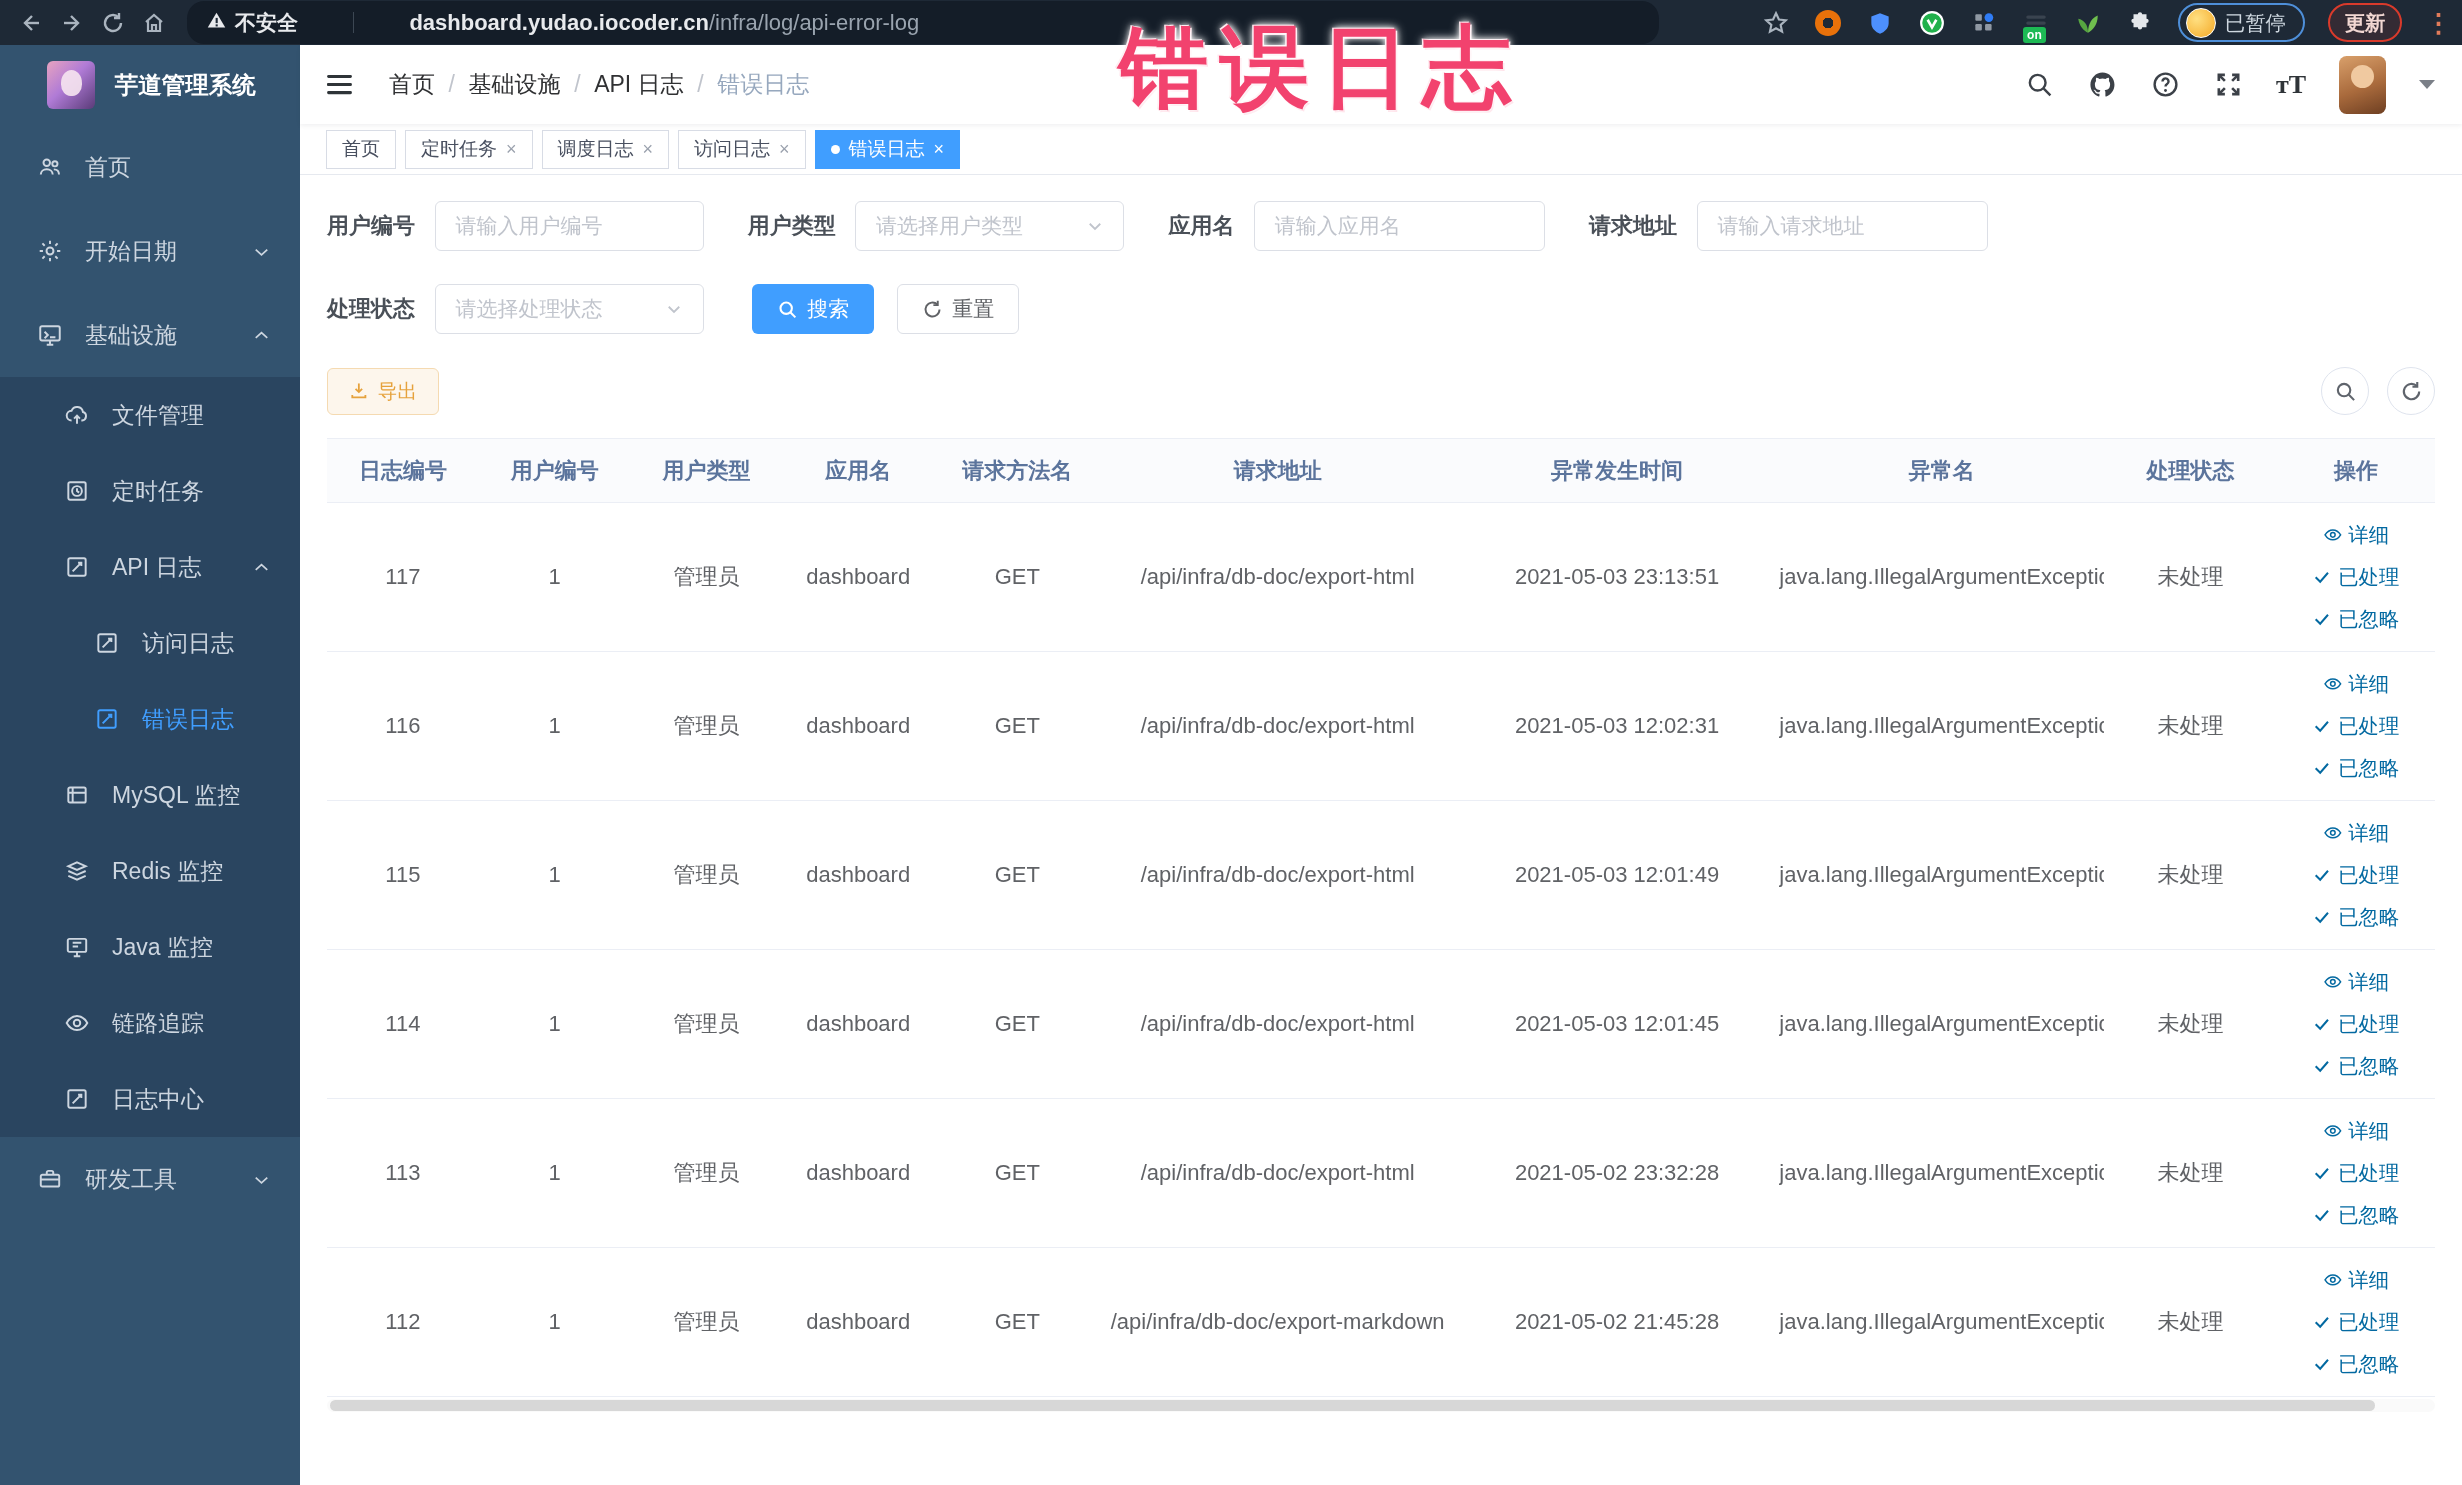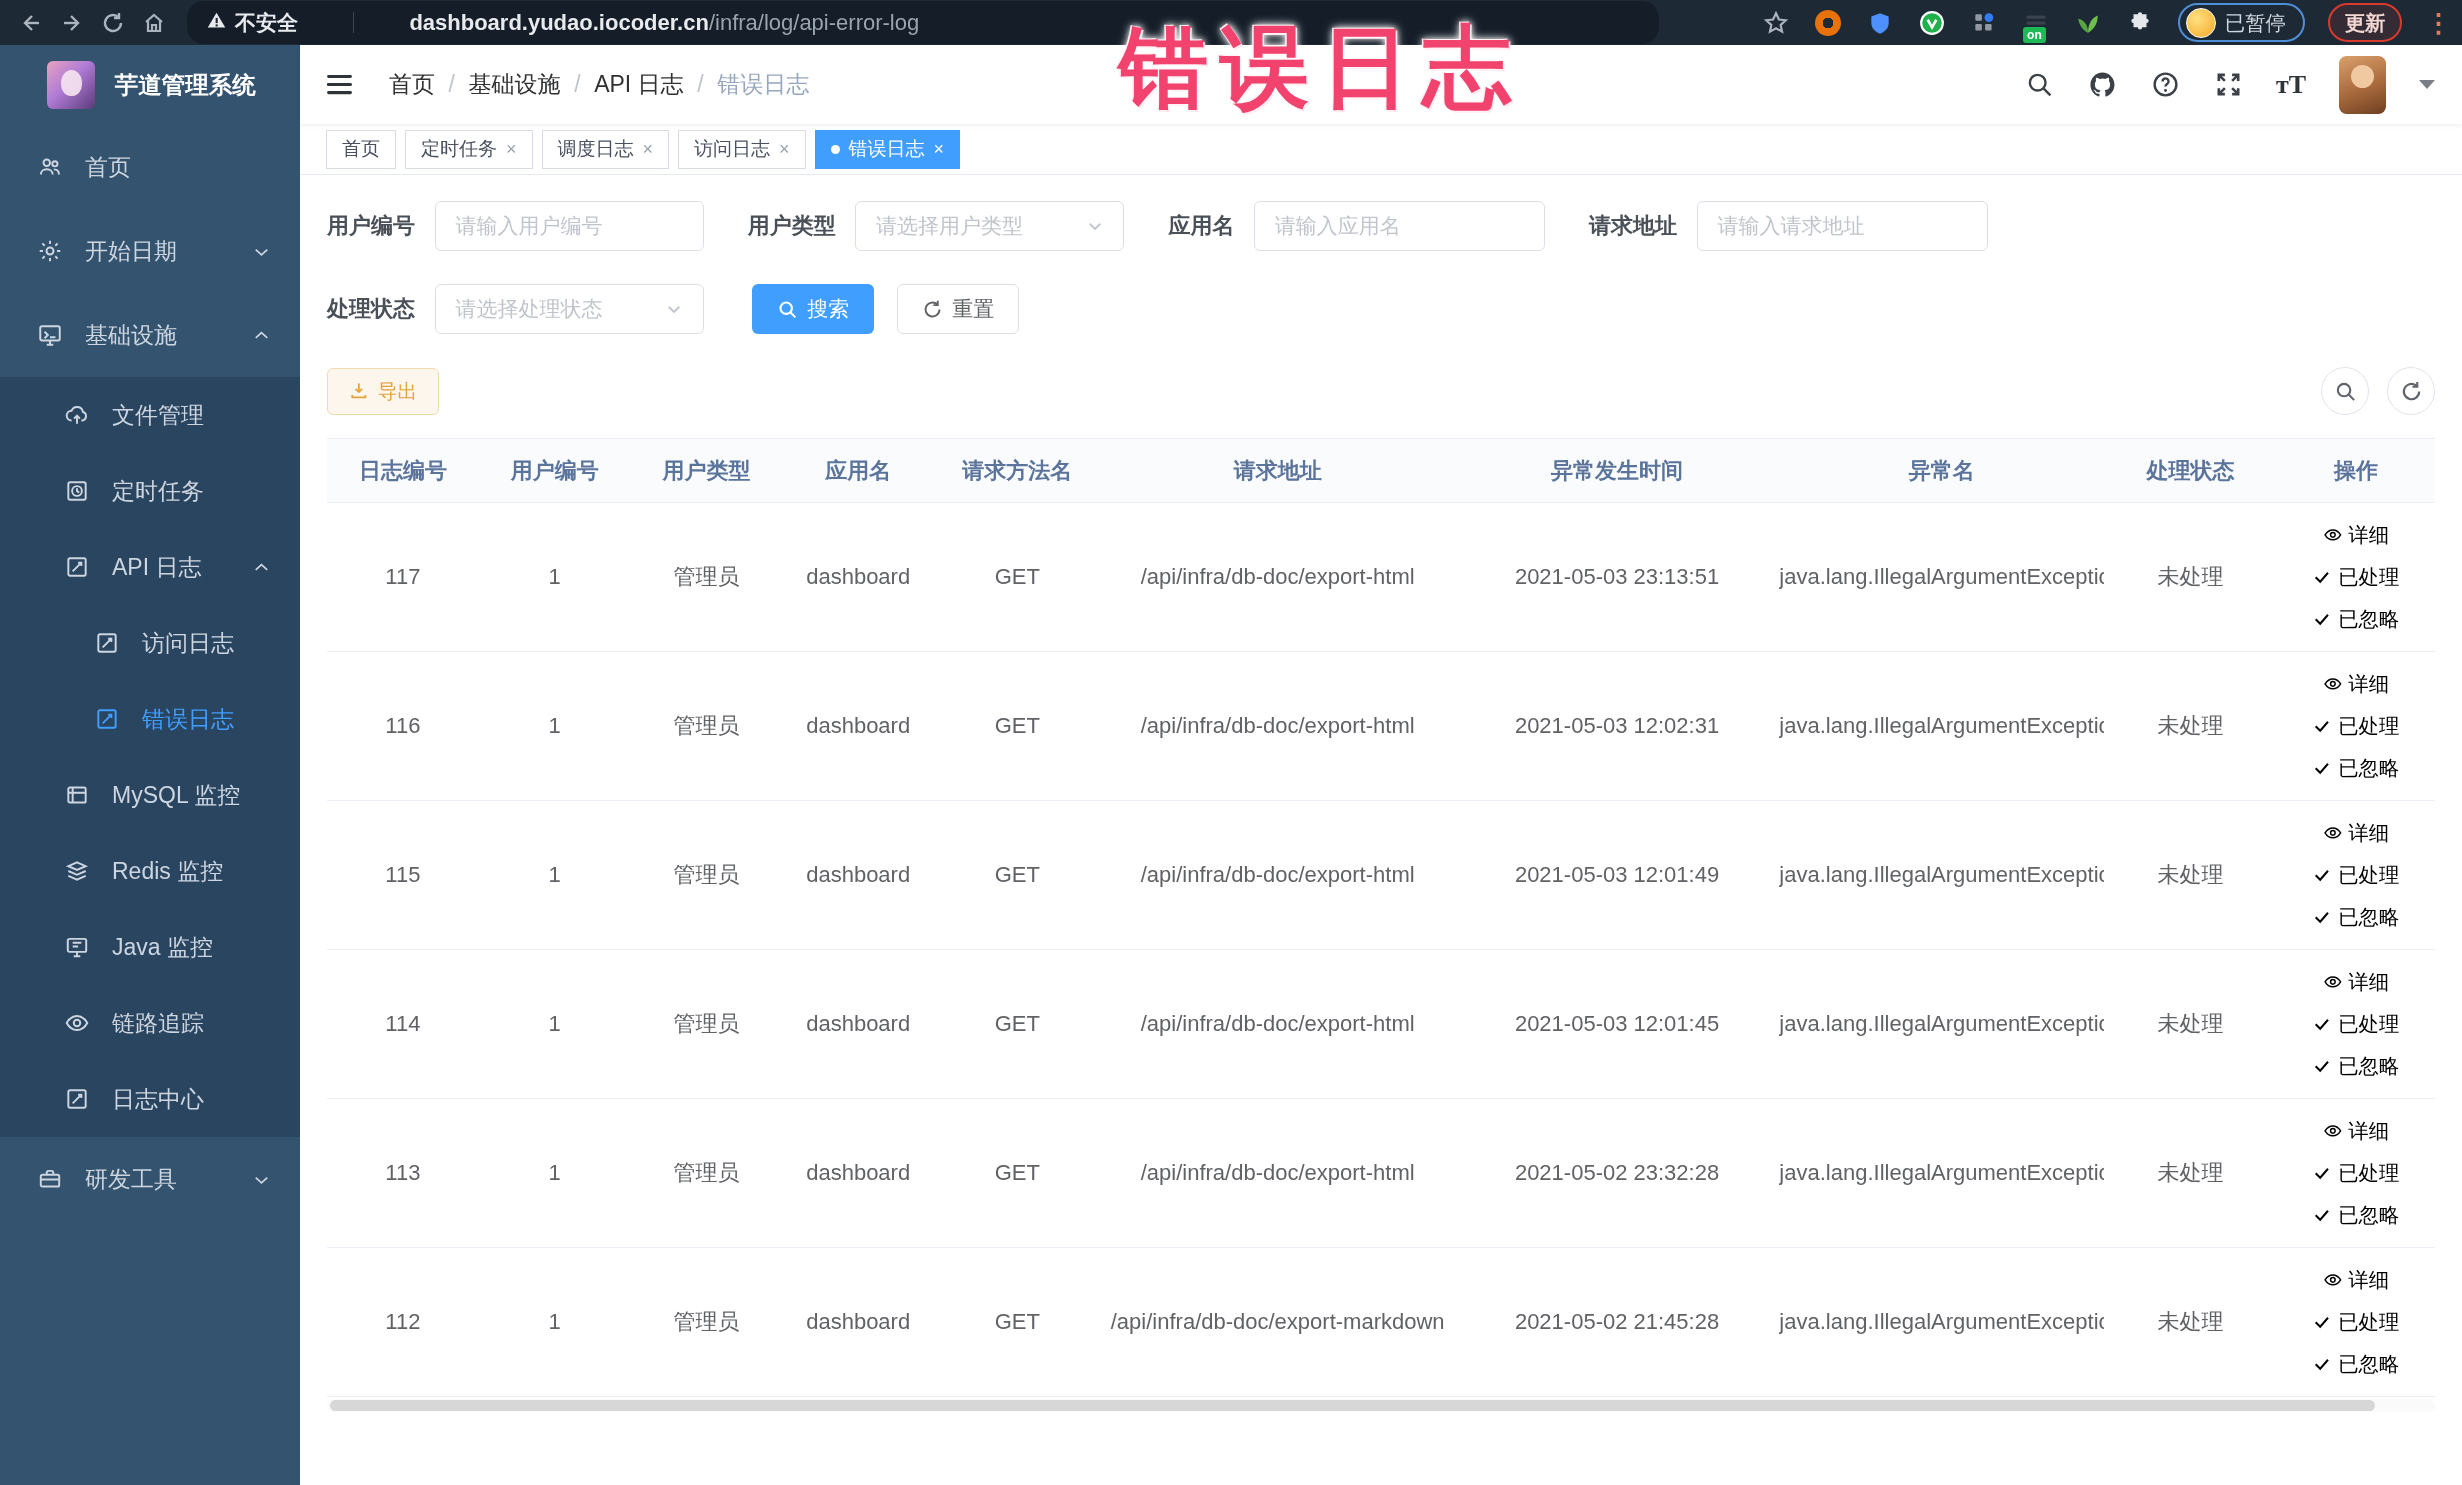--- a/index.html
+++ b/index.html
@@ -86,21 +86,21 @@
   .export-row { display:flex; align-items:center; margin-top:6px; }
   .btn-export { height:47px; padding:16px 21px; border-radius:6px; display:flex; align-items:center; gap:9px; background:#fdf6ec; border:1.5px solid #f5dab1; color:#E6A23C; font-size:19.7px; cursor:pointer; }
   .btn-export svg { width:19.7px; height:19.7px; }
   .right-tools { margin-left:auto; display:flex; gap:18px; }
   .circle-btn { width:48px; height:48px; border-radius:50%; border:1.5px solid #dfe4ee; background:#fff; color:#5f646c; display:flex; align-items:center; justify-content:center; cursor:pointer; }
   .circle-btn svg { width:23px; height:23px; }
 
   table.grid { width:100%; border-collapse:collapse; margin-top:23px; table-layout:fixed; }
   table.grid th { height:64px; font-size:22px; font-weight:700; color:#5b749c; background:#fafbfd; border-top:1.5px solid #ebeef5; border-bottom:1.5px solid #ebeef5; text-align:center; white-space:nowrap; }
   table.grid td { height:149px; font-size:22px; color:#606266; text-align:center; border-bottom:1.5px solid #ebeef5; white-space:nowrap; overflow:hidden; }
-  .act-link { display:flex; align-items:center; justify-content:center; gap:6px; color:#000000; font-size:20.4px; line-height:42px; cursor:pointer; }
+  .act-link { display:flex; align-items:center; justify-content:center; gap:6px; color:#0369a1; font-size:20.4px; line-height:42px; cursor:pointer; }
   .act-link svg { width:19.7px; height:19.7px; }
   .hscroll { height:13.6px; background:#fafafa; border-radius:6.8px; margin-top:1.5px; position:relative; }
   .hscroll .thumb { position:absolute; left:3px; top:1.5px; height:10.6px; width:97%; background:#d7d7d7; border-radius:5.3px; }
 
   
   .stamp { position:absolute; left:1119px; top:7.6px; z-index:50; font-size:89px; font-weight:700; letter-spacing:12px; color:#f2426e;
            text-shadow:0 0 6px #fff, 0 0 10.6px #fff, 1.5px 1.5px 0 #ffd9e3, -1.5px -1.5px 0 #ffd9e3; white-space:nowrap; }
 </style>
 </head>
 <body>

